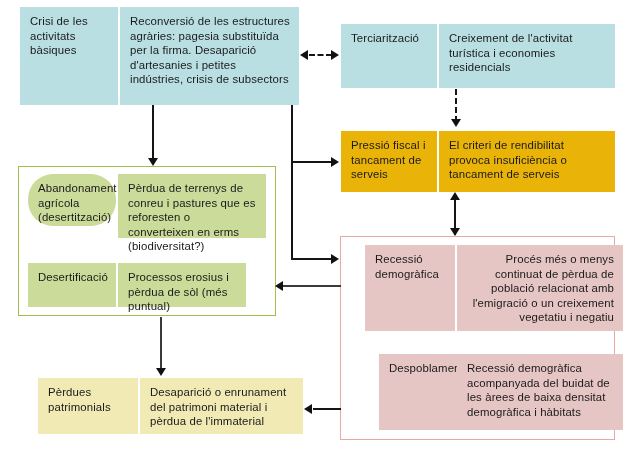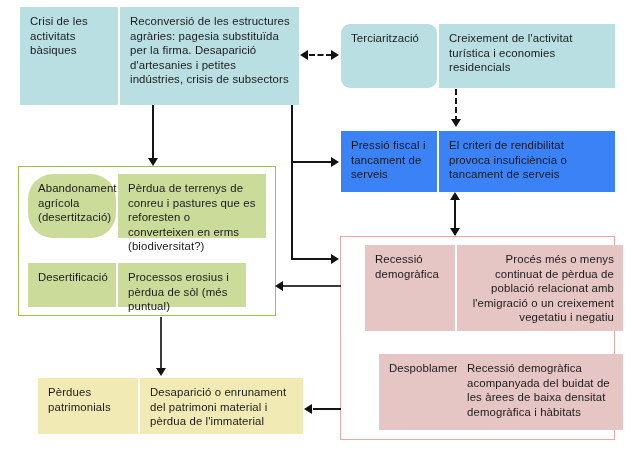--- a/index.html
+++ b/index.html
@@ -17,21 +17,21 @@
   .box{
     position:absolute;
     box-sizing:border-box;
     color:#1a1a1a;
     font-size:11.4px;
     line-height:14.6px;
     padding:7px 9px 6px 10px;
     letter-spacing:0.01em;
   }
   .blue{background:#b9dfe3;}
-  .purple{background:#3b82f6;}
+  .purple{background:#eab308;}
   .green{background:#cbdb9a;}
   .pink{background:#e6c6c4;margin-left:16px;}
   .yellow{background:#f2eab4;}
   .group{
     position:absolute;
     box-sizing:border-box;
     background:transparent;
   }
   .group-green{border:1.4px solid #9fc04e;}
   .group-pink{border:1.4px solid #e8a9a4;}
@@ -55,31 +55,31 @@
 </style>
 </head>
 <body>
 
 <div id="stage">
 
   <div class="box blue" style="left:120px;top:7px;width:179px;height:98px;">Reconversió de les estructures agràries: pagesia substituïda per la firma. Desaparició d'artesanies i petites indústries, crisis de subsectors</div>
 
   <div class="box blue" style="left:20px;top:7px;width:98px;height:98px;">Crisi de les activitats bàsiques</div>
 
-  <div class="box blue" style="left:341px;top:24px;width:96px;height:64px;border-radius:9px;">Terciarització</div>
+  <div class="box blue" style="left:341px;top:24px;width:96px;height:64px;">Terciarització</div>
 
   <div class="box blue" style="left:439px;top:24px;width:176px;height:64px;">Creixement de l'activitat turística i economies residencials</div>
 
   <div class="box purple" style="left:341px;top:131px;width:96px;height:61px;">Pressió fiscal i tancament de serveis</div>
 
   <div class="box purple" style="left:439px;top:131px;width:176px;height:61px;">El criteri de rendibilitat provoca insuficiència o tancament de serveis</div>
 
   <div class="group group-green" style="left:18px;top:166px;width:258px;height:150px;"></div>
 
-  <div class="box green" style="left:28px;top:174px;width:88px;height:64px;border-radius:25px;">Abandonament agrícola (desertització)</div>
+  <div class="box green" style="left:28px;top:174px;width:88px;height:52px;border-radius:25px;">Abandonament agrícola (desertització)</div>
 
   <div class="box green" style="left:118px;top:174px;width:148px;height:64px;">Pèrdua de terrenys de conreu i pastures que es reforesten o converteixen en erms (biodiversitat?)</div>
 
   <div class="box green" style="left:28px;top:263px;width:88px;height:44px;">Desertificació</div>
 
   <div class="box green" style="left:118px;top:263px;width:128px;height:44px;">Processos erosius i pèrdua de sòl (més puntual)</div>
 
   <div class="group group-pink" style="left:340px;top:236px;width:275px;height:204px;"></div>
 
   <div class="box pink" style="left:349px;top:245px;width:90px;height:86px;">Recessió demogràfica</div>

